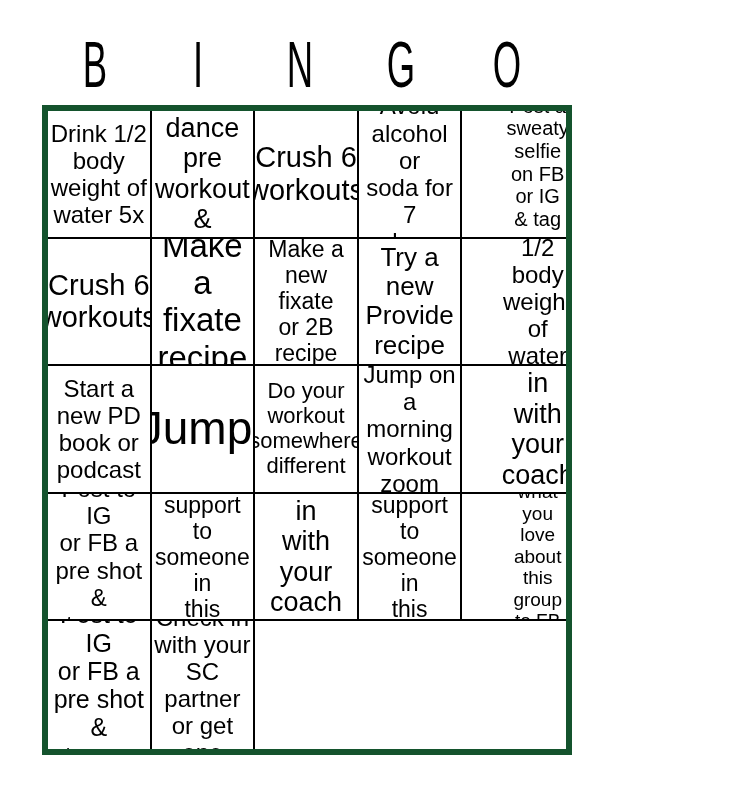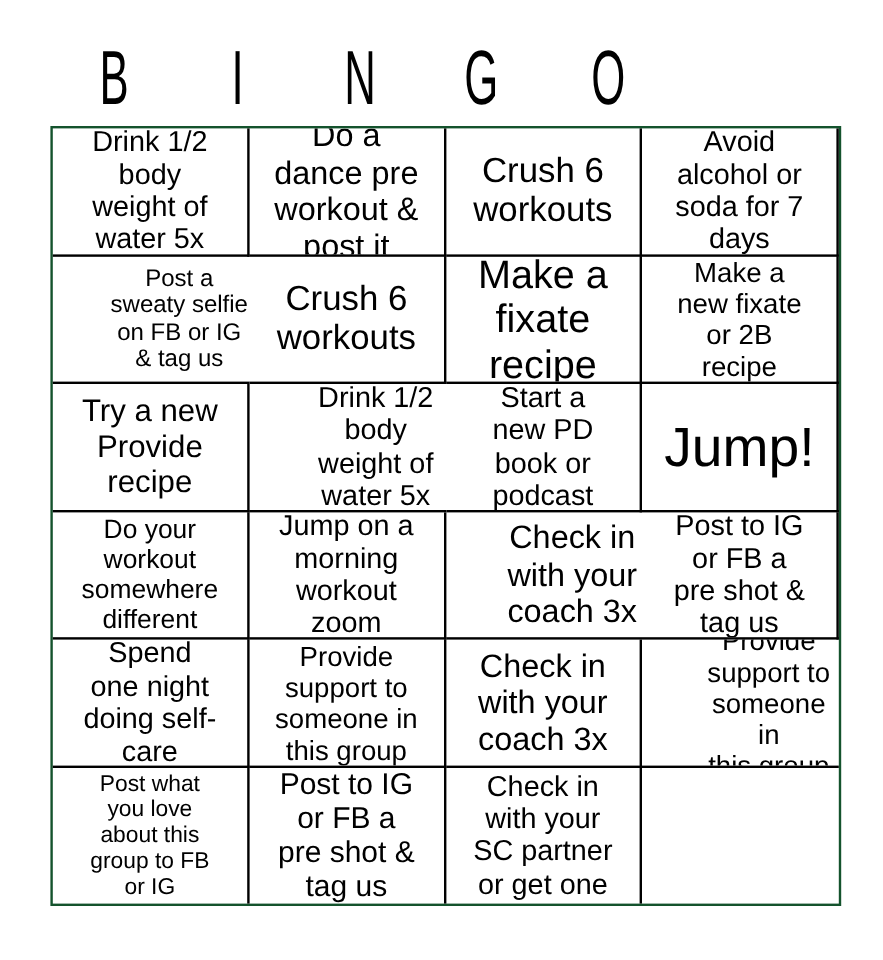--- a/index.html
+++ b/index.html
@@ -33,25 +33,25 @@
   }
   .letter-b { left: 95px; }
   .letter-i { left: 198px; }
   .letter-n { left: 300px; }
   .letter-g { left: 401px; }
   .letter-o { left: 507px; }
   
   .board {
     position: absolute;
     left: 42px; top: 105px;
-    width: 659px; height: 650px;
+    width: 530px; height: 650px;
     box-sizing: border-box;
-    border: 2px solid #14532d;
+    border: 6px solid #14532d;
     display: grid;
-    grid-template-columns: repeat(4, 1fr);
+    grid-template-columns: repeat(5, 1fr);
     grid-template-rows: repeat(5, 1fr);
     background: #fff;
   }
   .cell {
     box-sizing: border-box;
     border-right: 2px solid #000;
     border-bottom: 2px solid #000;
     display: flex;
     align-items: center;
     justify-content: center;
@@ -160,26 +160,20 @@
 with your
 coach 3x</div>
     </div>
       <div class="cell">
       <div class="cell-text" style="font-size: 24px;">Post to IG
 or FB a
 pre shot &amp;
 tag us</div>
     </div>
       <div class="cell">
-      <div class="cell-text" style="font-size: 24px;">Spend
-one night
-doing self-
-care</div>
-    </div>
-      <div class="cell">
       <div class="cell-text" style="font-size: 23px;">Provide
 support to
 someone in
 this group</div>
     </div>
       <div class="cell">
       <div class="cell-text" style="font-size: 27px;">Check in
 with your
 coach 3x</div>
     </div>

